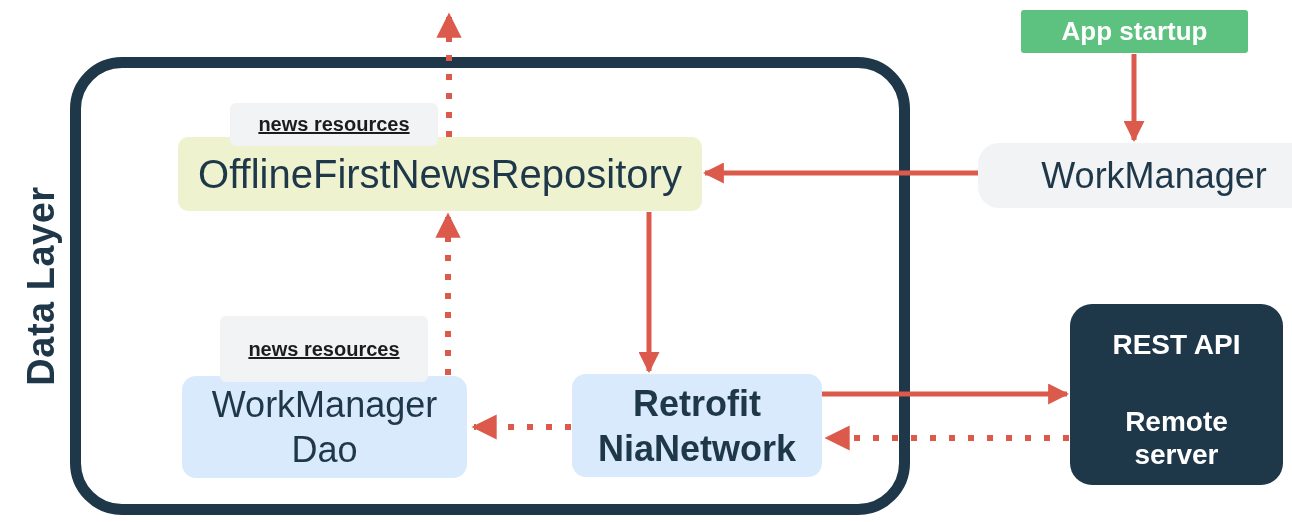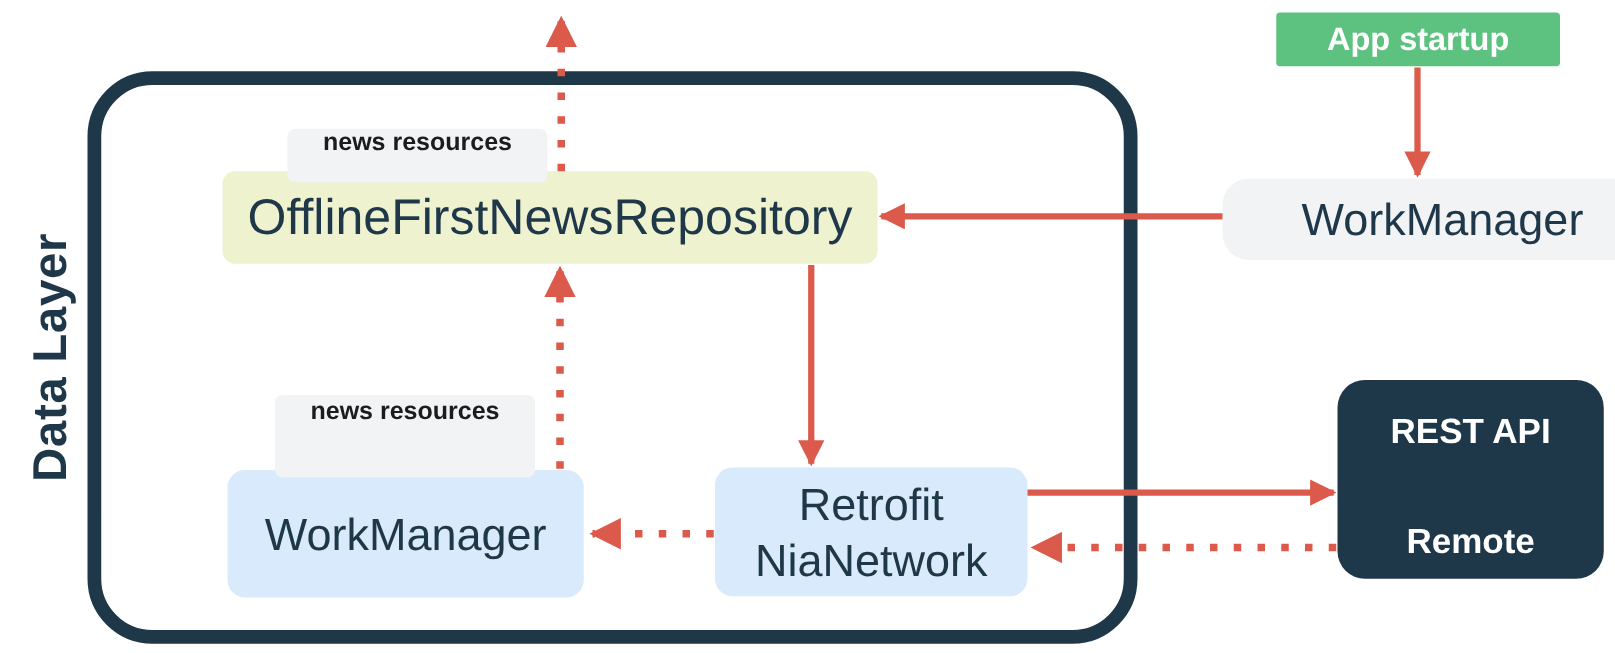--- a/index.html
+++ b/index.html
@@ -50,58 +50,59 @@
   .dao {
     left: 182px; top: 376px; width: 285px; height: 102px;
     background: var(--light-blue);
     border-radius: 14px;
     font-size: 36px; line-height: 45px;
   }
   .retrofit {
     left: 572px; top: 374px; width: 250px; height: 103px;
     background: var(--light-blue);
     border-radius: 14px;
-    font-size: 36px; line-height: 45px;
+    font-size: 36px; line-height: 45px; font-weight: bold;
   }
   .app-startup {
     left: 1021px; top: 10px; width: 227px; height: 43px;
     background: var(--green);
     border-radius: 3px;
     color: #ffffff;
     font-size: 26px; font-weight: bold;
   }
   .workmanager {
     left: 978px; top: 143px; width: 352px; height: 65px;
     background: var(--light-gray);
     border-radius: 21px;
     font-size: 36px;
   }
   .rest-api {
-    left: 1070px; top: 304px; width: 213px; height: 159px;
+    left: 1070px; top: 304px; width: 213px; height: 181px;
     background: var(--navy);
     border-radius: 22px;
     color: #ffffff;
     font-size: 28px; font-weight: 600; line-height: 33px;
     justify-content: space-between;
     padding: 24px 0 14px;
     box-sizing: border-box;
   }
   .tag {
     position: absolute;
     background: var(--light-gray);
     border-radius: 6px;
     display: flex;
     flex-direction: column;
     align-items: center;
-    justify-content: flex-start;
+    justify-content: center;
     text-align: center;
     font-size: 20px;
     font-weight: bold;
     color: #1c1c1c;
     z-index: 3;
+    text-decoration: underline;
   }
   .tag-repo { left: 230px; top: 103px; width: 208px; height: 43px; }
   .tag-dao  { left: 220px; top: 316px; width: 208px; height: 66px; line-height: 26px; }
   .arrows-layer {
     position: absolute;
     left: 0; top: 0;
     width: 1292px; height: 522px;
     z-index: 5;
     pointer-events: none;
   }
@@ -122,39 +123,41 @@
   <div class="box repo">
     <span>OfflineFirstNewsRepository</span>
   </div>
 
   <div class="tag tag-dao">
     <span>news resources</span>
   </div>
 
   <div class="box dao">
     <span>WorkManager</span>
+    <span>Dao</span>
   </div>
 
   <div class="box retrofit">
     <span>Retrofit</span>
     <span>NiaNetwork</span>
   </div>
 
   <div class="box app-startup">
     <span>App startup</span>
   </div>
 
   <div class="box workmanager">
     <span>WorkManager</span>
   </div>
 
   <div class="box rest-api">
     <span>REST API</span>
     <span>
       <span style="display:block">Remote</span>
+      <span style="display:block">server</span>
     </span>
   </div>
 
   <svg class="arrows-layer" width="1292" height="522" viewBox="0 0 1292 522" xmlns="http://www.w3.org/2000/svg">
     <defs>
       <marker id="arrowhead" viewBox="0 0 10 10" refX="9" refY="5" markerWidth="4.2" markerHeight="4.2" orient="auto" markerUnits="strokeWidth">
         <path id="arrowhead-path" d="M 0 0 L 10 5 L 0 10 z" fill="#dc5a4b"></path>
       </marker>
     </defs>
     <g id="arrow-lines">

